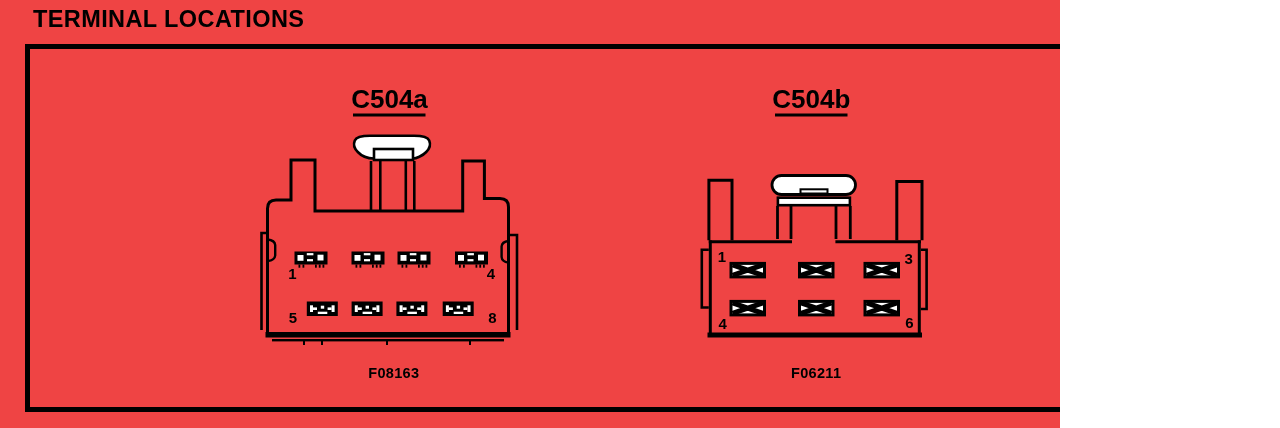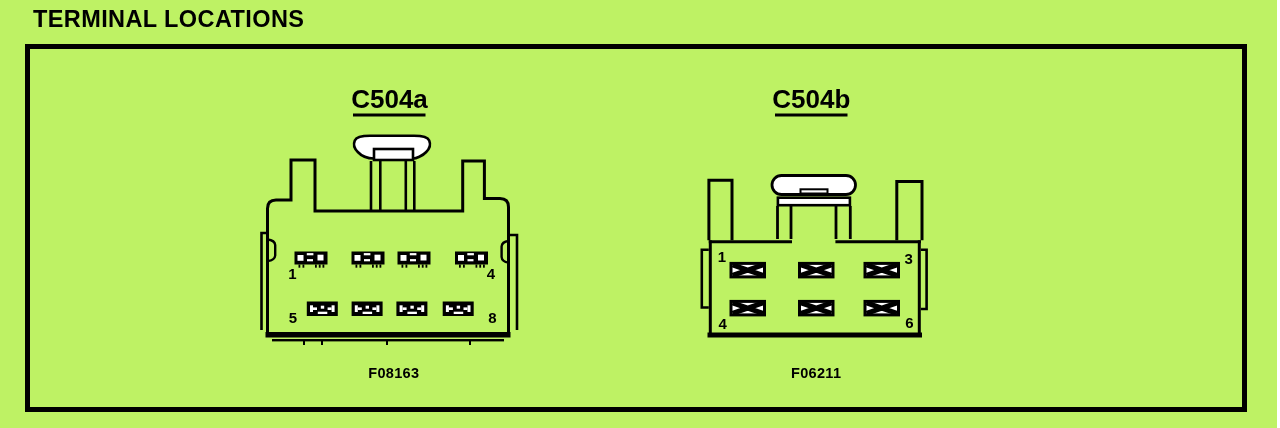--- a/index.html
+++ b/index.html
@@ -1,16 +1,16 @@
 <!DOCTYPE html>
 <html><head>
 <meta charset="utf-8">
 <style>
   html,body{margin:0;padding:0;background:#ffffff;}
-  #page{position:relative;width:1277px;height:428px;background:#bef264;overflow:hidden;
+  #page{position:relative;width:1060px;height:428px;background:#ef4444;overflow:hidden;
         font-family:"Liberation Sans", sans-serif;}
   svg{position:absolute;left:0;top:0;}
   text{font-family:"Liberation Sans", sans-serif;fill:#000;}
 </style>
 </head>
 <body>
 <div id="page">
 <svg width="1280" height="428" viewBox="0 0 1280 428">
 
 <text x="33" y="26.5" font-size="23.5" font-weight="bold" letter-spacing="0.4">TERMINAL LOCATIONS</text>

